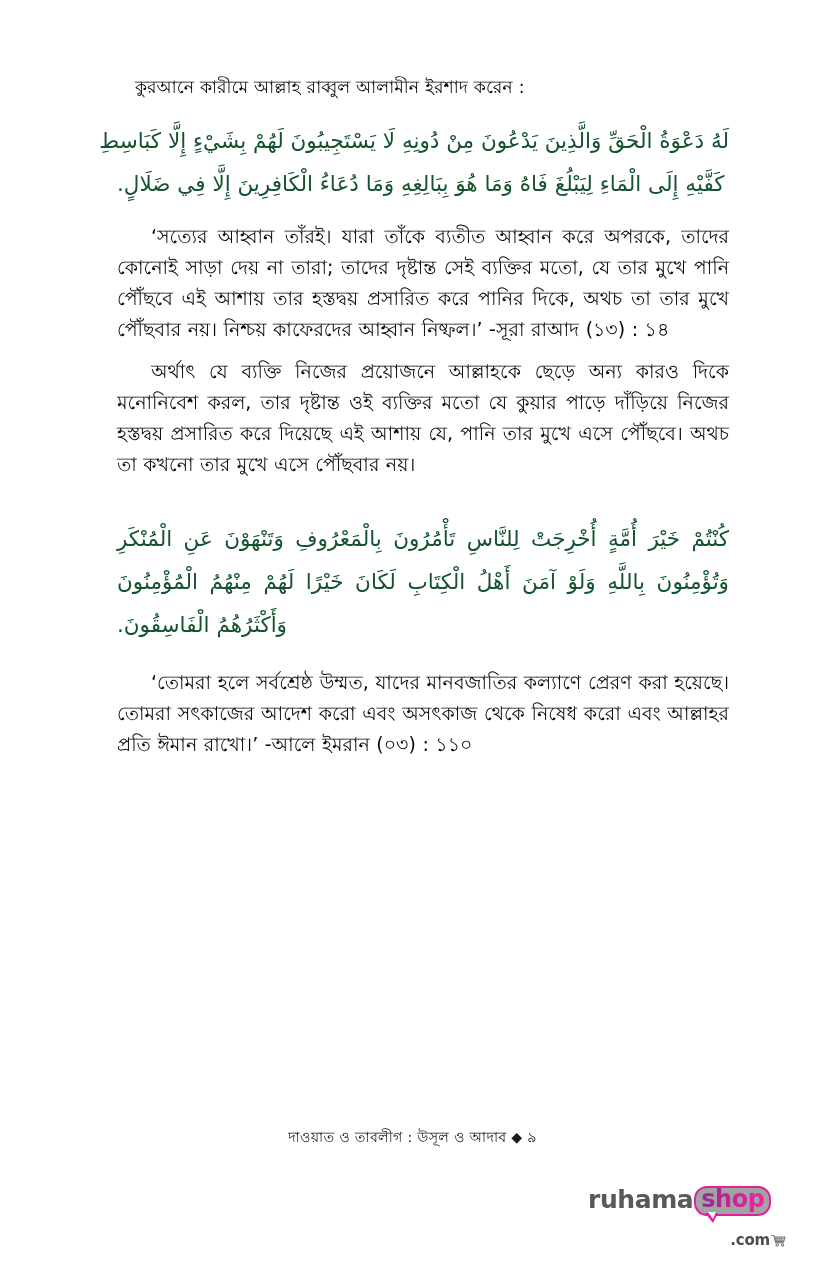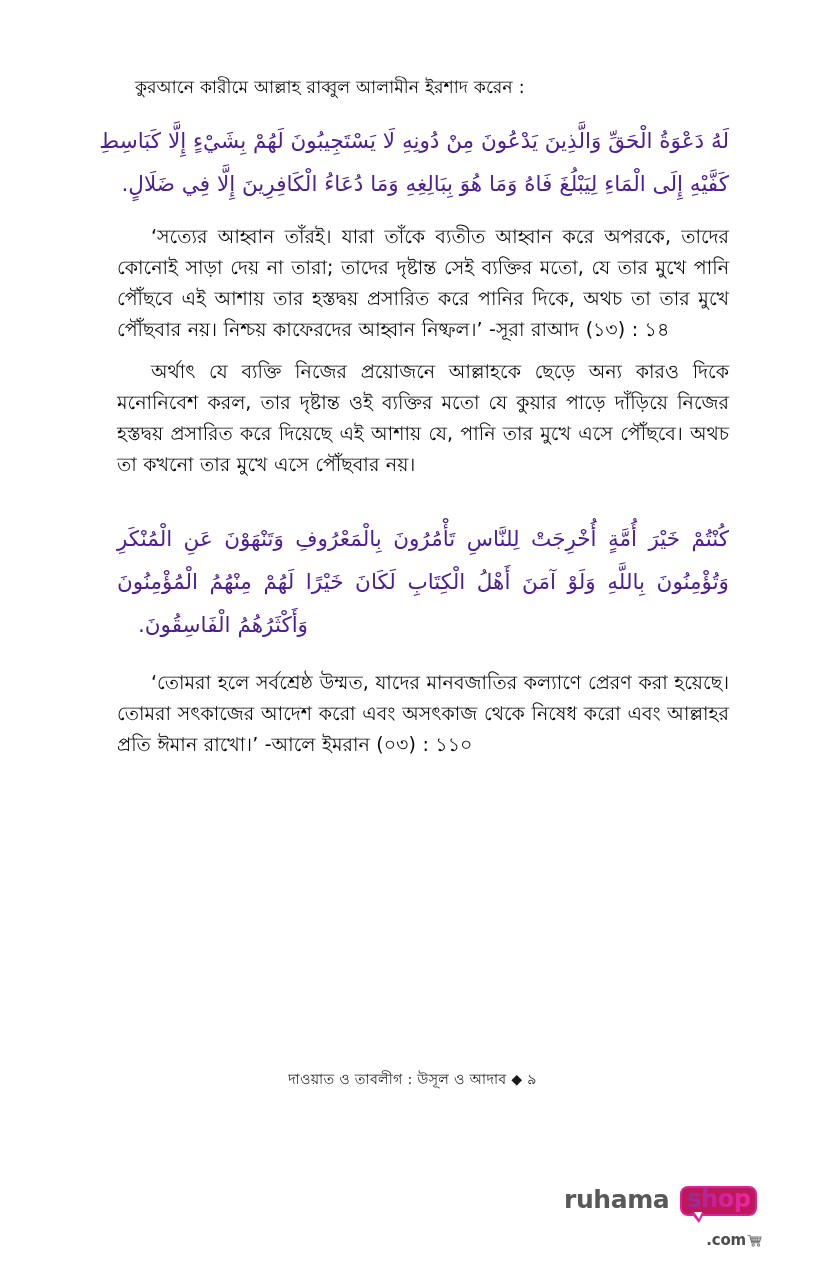--- a/index.html
+++ b/index.html
@@ -65,80 +65,79 @@
 
   
   .ar-block {
     direction: rtl;
     unicode-bidi: bidi-override;
     text-align: justify;
     text-align-last: justify;
     font-family: "DejaVu Sans", "Liberation Sans", sans-serif;
     font-size: 21.5px;
     line-height: 43px;
-    color: #4c1d95;
+    color: #14532d;
     letter-spacing: 0px;
   }
   .ar-block .ar-line {
     display: block;
     white-space: nowrap;
   }
   .ar-block .ar-line.last {
     text-align: left;
     text-align-last: left;
-    margin-left: 21px;
   }
 
   .gap-sm { height: 11px; }
   .gap-md { height: 16px; }
   .gap-lg { height: 21px; }
 
   
   .footer {
     position: absolute;
     left: 0;
     right: 0;
-    top: 1068px;
+    top: 1126px;
     text-align: center;
     font-family: "DejaVu Sans", "Liberation Sans", sans-serif;
     font-size: 14.2px;
     color: #1a1a1a;
     letter-spacing: 0.3px;
   }
 
   
   .watermark {
     position: absolute;
-    left: 564px;
+    left: 588px;
     top: 1186px;
     width: 200px;
     height: 54px;
     user-select: none;
   }
   .wm-row {
     display: flex;
     align-items: flex-start;
     height: 28px;
   }
   .wm-ruhama {
     font-family: "DejaVu Sans", "Liberation Sans", sans-serif;
     font-size: 25px;
     font-weight: 700;
     color: #595959;
     letter-spacing: -0.4px;
     line-height: 27px;
   }
   .wm-shop-box {
     position: relative;
-    margin-left: 11px;
+    margin-left: 1px;
     border: 2.5px solid #e0219a;
-    border-radius: 8px;
+    border-radius: 13px;
     padding: 0px 5px 1px 5px;
     line-height: 23px;
-    background: #be185d;
+    background: #a3a3a3;
   }
   .wm-shop {
     font-family: "DejaVu Sans", "Liberation Sans", sans-serif;
     font-size: 24px;
     font-weight: 700;
     letter-spacing: -0.5px;
     background: linear-gradient(90deg, #8e2f8e 0%, #c3229b 40%, #f0269f 100%);
     -webkit-background-clip: text;
     background-clip: text;
     color: #d4229b;

